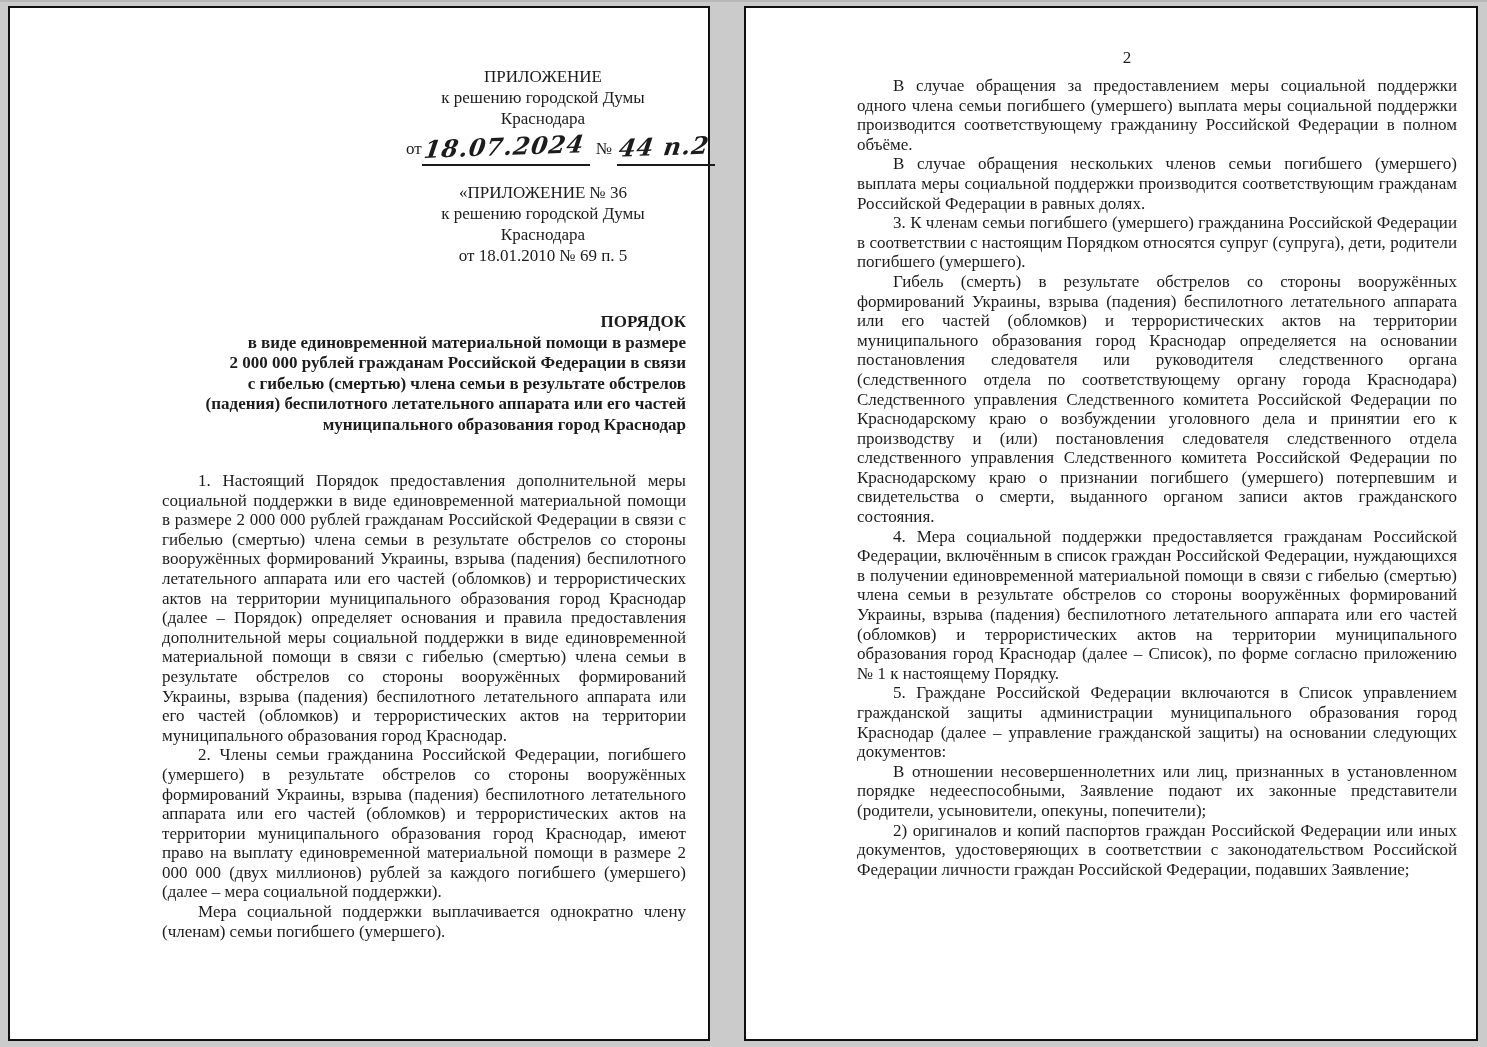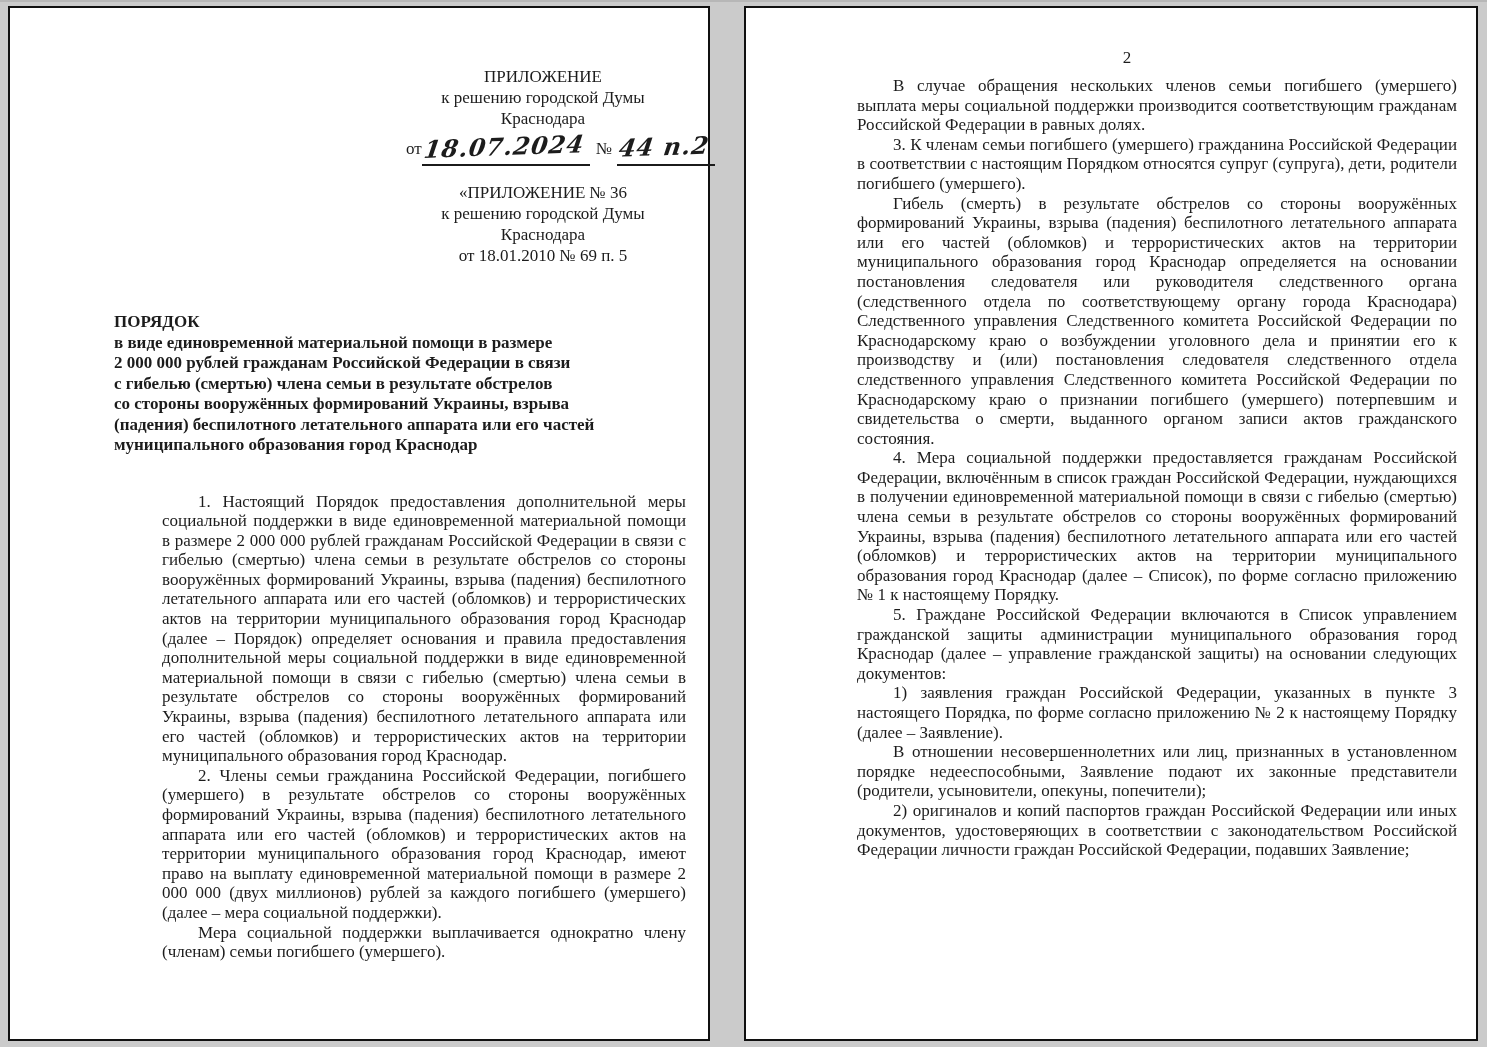--- a/index.html
+++ b/index.html
@@ -40,21 +40,21 @@
     display:inline-block;
     font-family:"DejaVu Serif",serif; font-style:italic; font-weight:bold;
     font-size:24px; letter-spacing:1px; line-height:30px;
     transform:rotate(-2deg) skewX(-10deg);
     padding:0 6px 0 2px; white-space:nowrap;
   }
   .subhdr { margin-top:8px; }
 
   
   .title {
-    margin-top:46px; text-align:left; font-weight:bold;
+    margin-top:46px; text-align:right; font-weight:bold;
     font-size:17px; line-height:20.5px;
   }
 
   
   .body {
     font-size:17px; line-height:19.6px; text-align:justify;
   }
   .page-left .body { margin-top:36px;margin-left:48px; }
   .page-right .body { margin-top:9px; }
   .body p { margin:0; text-indent:36px; }
@@ -86,40 +86,39 @@
         <div class="hdr-line">Краснодара</div>
         <div class="hdr-line">от 18.01.2010 № 69 п. 5</div>
       </div>
     </div>
 
     <div class="title">
       <div>ПОРЯДОК</div>
       <div>в виде единовременной материальной помощи в размере</div>
       <div>2 000 000 рублей гражданам Российской Федерации в связи</div>
       <div>с гибелью (смертью) члена семьи в результате обстрелов</div>
-      <div>со стороны вооружённых формирований Украины, взрыва</div>
       <div>(падения) беспилотного летательного аппарата или его частей</div>
       <div>муниципального образования город Краснодар</div>
     </div>
 
     <div class="body">
       <p>1. Настоящий Порядок предоставления дополнительной меры социальной поддержки в виде единовременной материальной помощи в размере 2 000 000 рублей гражданам Российской Федерации в связи с гибелью (смертью) члена семьи в результате обстрелов со стороны вооружённых формирований Украины, взрыва (падения) беспилотного летательного аппарата или его частей (обломков) и террористических актов на территории муниципального образования город Краснодар (далее – Порядок) определяет основания и правила предоставления дополнительной меры социальной поддержки в виде единовременной материальной помощи в связи с гибелью (смертью) члена семьи в результате обстрелов со стороны вооружённых формирований Украины, взрыва (падения) беспилотного летательного аппарата или его частей (обломков) и террористических актов на территории муниципального образования город Краснодар.</p>
       <p>2. Члены семьи гражданина Российской Федерации, погибшего (умершего) в результате обстрелов со стороны вооружённых формирований Украины, взрыва (падения) беспилотного летательного аппарата или его частей (обломков) и террористических актов на территории муниципального образования город Краснодар, имеют право на выплату единовременной материальной помощи в размере 2 000 000 (двух миллионов) рублей за каждого погибшего (умершего) (далее – мера социальной поддержки).</p>
       <p>Мера социальной поддержки выплачивается однократно члену (членам) семьи погибшего (умершего).</p>
     </div>
   </div>
 
   <div class="page page-right">
     <div class="pageno">2</div>
 
     <div class="body">
+      <p>В случае обращения за предоставлением меры социальной поддержки одного члена семьи погибшего (умершего) выплата меры социальной поддержки производится соответствующему гражданину Российской Федерации в полном объёме.</p>
       <p>В случае обращения нескольких членов семьи погибшего (умершего) выплата меры социальной поддержки производится соответствующим гражданам Российской Федерации в равных долях.</p>
       <p>3. К членам семьи погибшего (умершего) гражданина Российской Федерации в соответствии с настоящим Порядком относятся супруг (супруга), дети, родители погибшего (умершего).</p>
       <p>Гибель (смерть) в результате обстрелов со стороны вооружённых формирований Украины, взрыва (падения) беспилотного летательного аппарата или его частей (обломков) и террористических актов на территории муниципального образования город Краснодар определяется на основании постановления следователя или руководителя следственного органа (следственного отдела по соответствующему органу города Краснодара) Следственного управления Следственного комитета Российской Федерации по Краснодарскому краю о возбуждении уголовного дела и принятии его к производству и (или) постановления следователя следственного отдела следственного управления Следственного комитета Российской Федерации по Краснодарскому краю о признании погибшего (умершего) потерпевшим и свидетельства о смерти, выданного органом записи актов гражданского состояния.</p>
       <p>4. Мера социальной поддержки предоставляется гражданам Российской Федерации, включённым в список граждан Российской Федерации, нуждающихся в получении единовременной материальной помощи в связи с гибелью (смертью) члена семьи в результате обстрелов со стороны вооружённых формирований Украины, взрыва (падения) беспилотного летательного аппарата или его частей (обломков) и террористических актов на территории муниципального образования город Краснодар (далее – Список), по форме согласно приложению № 1 к настоящему Порядку.</p>
       <p>5. Граждане Российской Федерации включаются в Список управлением гражданской защиты администрации муниципального образования город Краснодар (далее – управление гражданской защиты) на основании следующих документов:</p>
-      <p>1) заявления граждан Российской Федерации, указанных в пункте 3 настоящего Порядка, по форме согласно приложению № 2 к настоящему Порядку (далее – Заявление).</p>
       <p>В отношении несовершеннолетних или лиц, признанных в установленном порядке недееспособными, Заявление подают их законные представители (родители, усыновители, опекуны, попечители);</p>
       <p>2) оригиналов и копий паспортов граждан Российской Федерации или иных документов, удостоверяющих в соответствии с законодательством Российской Федерации личности граждан Российской Федерации, подавших Заявление;</p>
     </div>
   </div>
 
 </div>
 
 </body></html>

